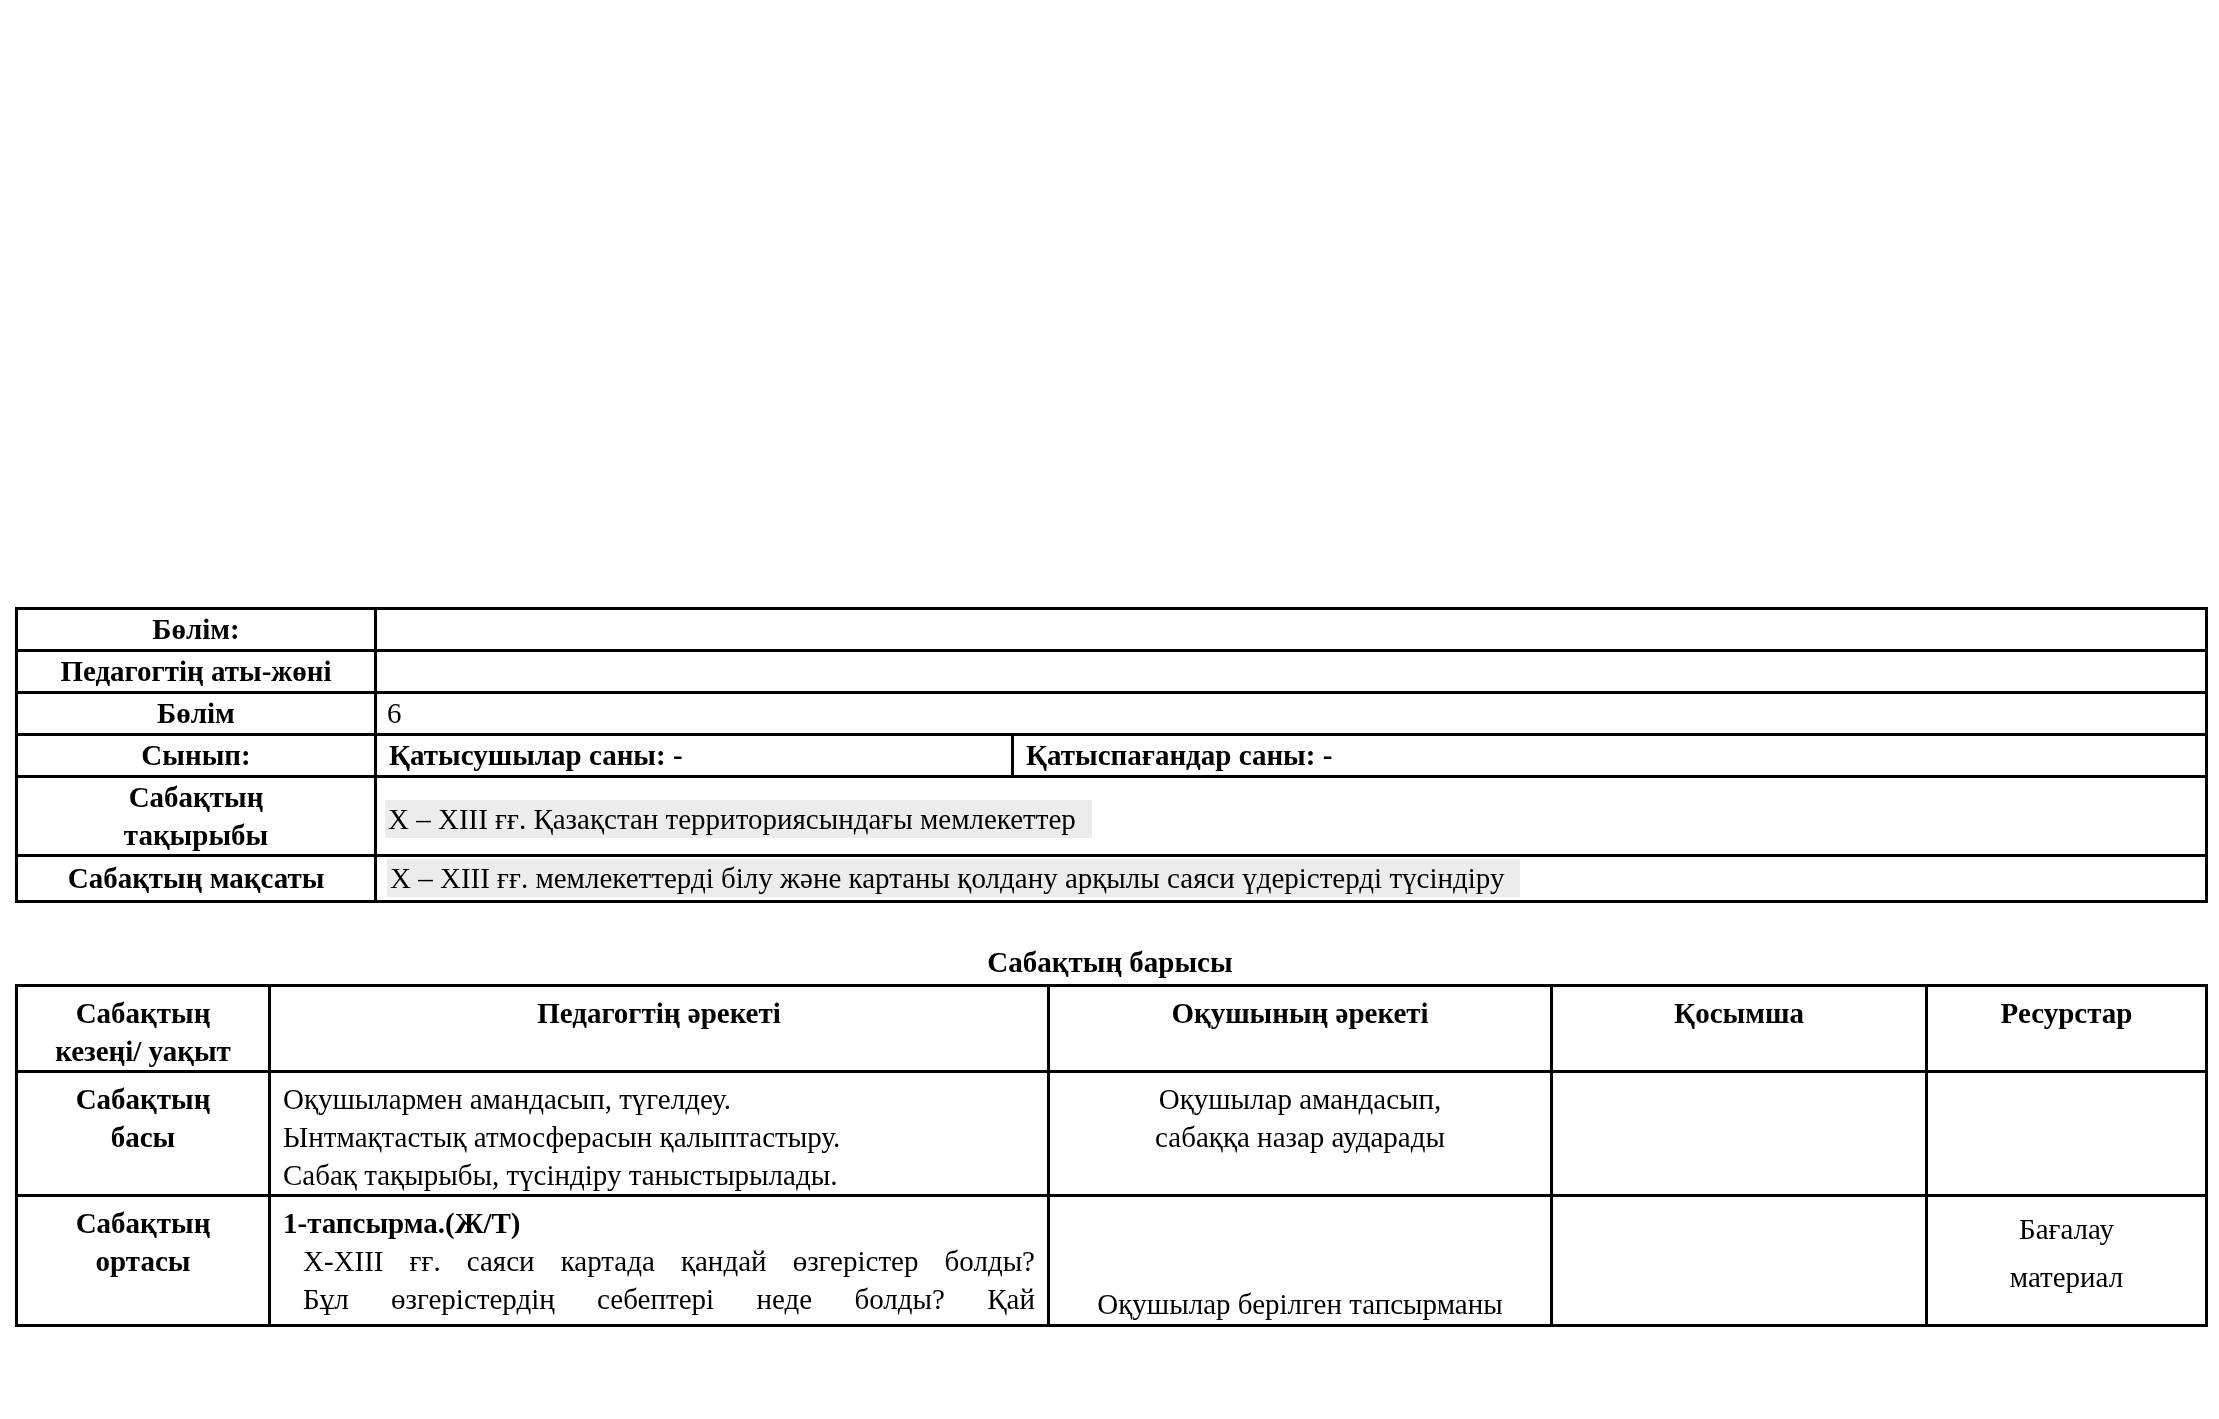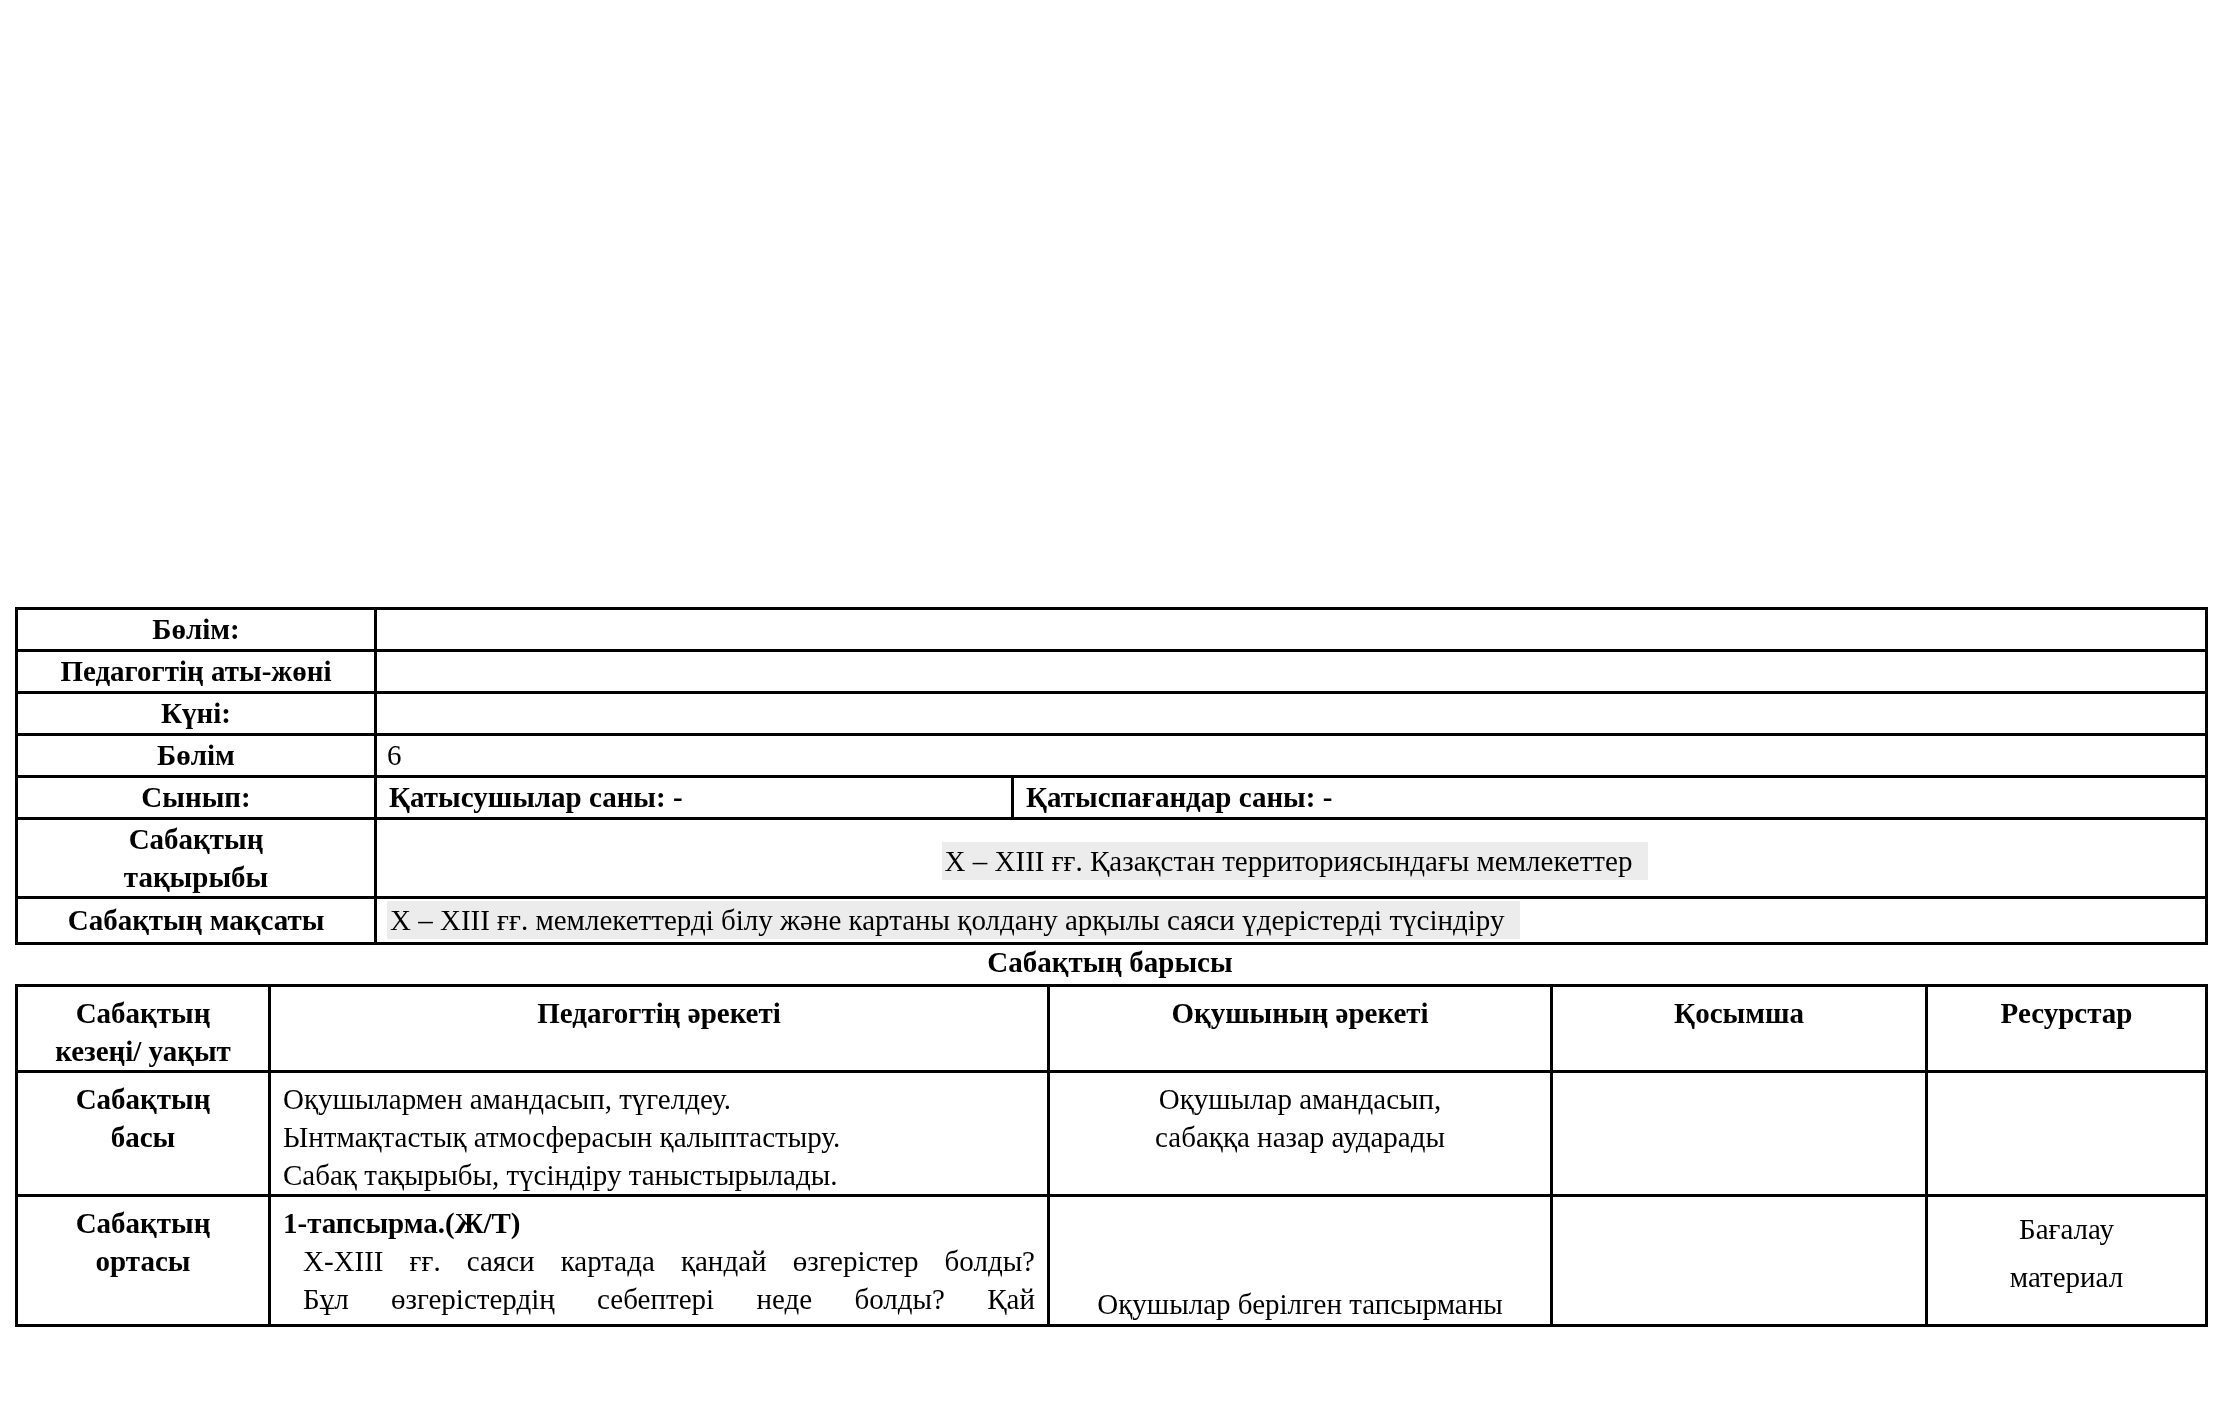--- a/index.html
+++ b/index.html
@@ -13,21 +13,21 @@
     color:#000;
   }
   table{border-collapse:collapse;table-layout:fixed;position:absolute;background:#fff;}
   td{border:3px solid #000;padding:0;overflow:hidden;}
   
   .t1{left:15px;top:607px;width:2190px;}
   .t1 td{vertical-align:middle;margin-left:8px;}
   .lbl{font-weight:bold;text-align:center;}
   .lbl-2line{font-weight:bold;text-align:center;line-height:38px;}
   .val{text-align:left;padding-left:10px;}
-  .val-top{vertical-align:top;padding-left:8px;padding-top:5px;line-height:36px;text-align:center;}
+  .val-top{vertical-align:top;padding-left:8px;padding-top:5px;line-height:36px;}
   .boldcell{font-weight:bold;padding-left:12px;}
   .hl{background:#ececec;padding:3px 16px 3px 3px;}
   
   .section-title{
     position:absolute;left:15px;top:941px;width:2190px;height:43px;
     line-height:43px;text-align:center;font-weight:bold;
   }
   
   .t2{left:15px;top:984px;width:2190px;}
   .t2 td{vertical-align:top;}
@@ -51,24 +51,20 @@
         <col style="width:637px">
         <col style="width:1194px">
       </colgroup>
     <tbody>
         <tr style="height:42px">
       <td class="lbl">Бөлім:</td>
       <td class="val" colspan="2"></td>
     </tr>
     <tr style="height:42px">
       <td class="lbl">Педагогтің аты-жөні</td>
-      <td class="val" colspan="2"></td>
-    </tr>
-    <tr style="height:42px">
-      <td class="lbl">Күні:</td>
       <td class="val" colspan="2"></td>
     </tr>
     <tr style="height:42px">
       <td class="lbl">Бөлім</td>
       <td class="val" colspan="2">6</td>
     </tr>
     <tr style="height:42px">
       <td class="lbl">Сынып:</td>
       <td class="boldcell">Қатысушылар саны: -</td>
       <td class="boldcell">Қатыспағандар саны: -</td>

